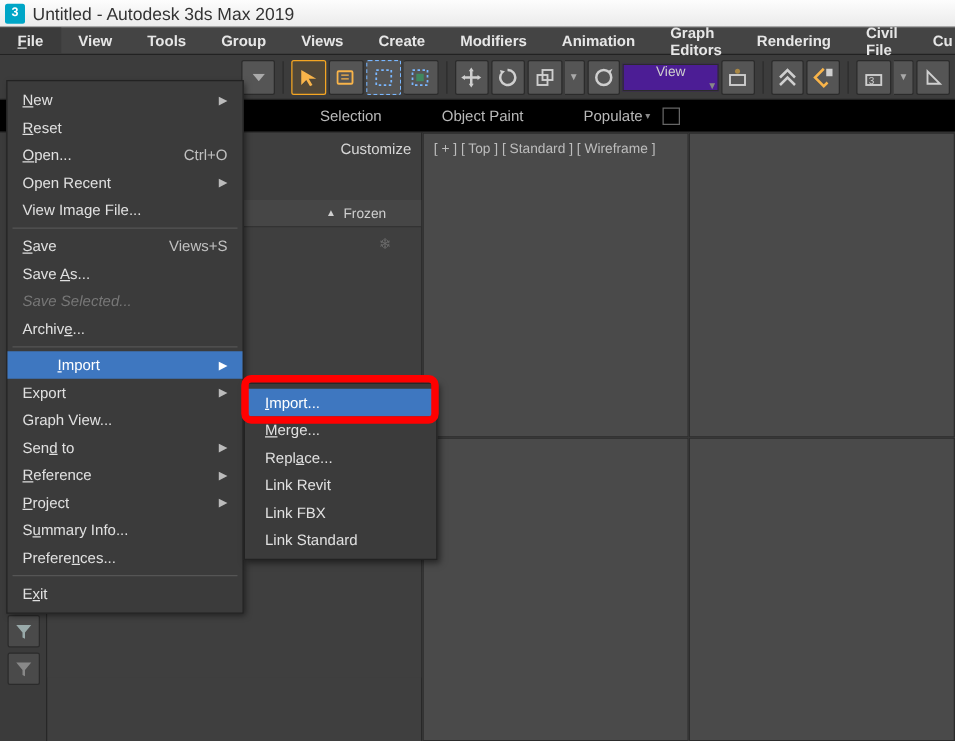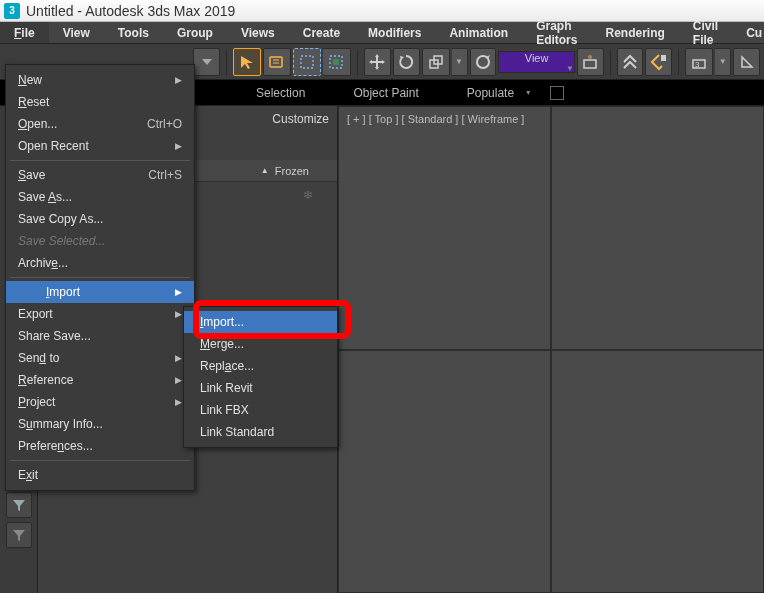--- a/index.html
+++ b/index.html
@@ -23,21 +23,21 @@
   .tool-dd { width: 16px; height: 28px; background: #555; border: 1px solid #2b2b2b; border-left: none; border-radius: 0 2px 2px 0; display: flex; align-items: center; justify-content: center; font-size: 8px; color: #aaa; }
   .divider { width: 1px; height: 26px; background: #2b2b2b; margin: 0 4px; }
   .view-drop { width: 80px; height: 22px; background: #4c1d95; border: 1px solid #2b2b2b; display: flex; align-items: center; padding: 0 0; font-size: 11px; color: #cfcfcf; flex-direction: column; }
   .view-drop-arrow { margin-left: auto; font-size: 8px; color: #888; }
   
   .marquee-sel { border: 1px solid #f5a623; background: rgba(245,166,35,0.12); }
   .marquee-dash { border: 1px dashed #7ab7ff; }
   
   
   .tabrow { height: 26px; background: #000000; display: flex; align-items: center; padding-left: 12px; gap: 48px; color: #b9b9b9; font-size: 12px; border-bottom: 1px solid #222; }
-  .tabrow span.group { display: flex; align-items: center; gap: 12px; }
+  .tabrow span.group { display: flex; align-items: center; gap: 2px; }
   .small-dd { font-size: 8px; color: #888; }
   
   
   .main { display: flex; height: calc(593px - 22px - 22px - 36px - 26px); }
   .left-dock { width: 38px; background: #3b3b3b; border-right: 1px solid #222; display: flex; flex-direction: column; align-items: center; gap: 4px; padding-top: 386px; }
   .dock-btn { width: 26px; height: 26px; background: #4a4a4a; border: 1px solid #2b2b2b; border-radius: 2px; display: flex; align-items: center; justify-content: center; }
   
   .scene-panel { width: 300px; background: #3f3f3f; border-right: 1px solid #222; }
   .panel-header { height: 26px; display: flex; align-items: center; padding: 0 8px; gap: 8px; font-size: 12px; color: #d6d6d6; position: relative; z-index: 1; }
   .panel-row { height: 28px; display: flex; align-items: center; gap: 4px; padding: 0 4px; position: relative; z-index: 1; }
@@ -58,21 +58,21 @@
   .fm-item { height: 22px; display: flex; align-items: center; padding: 0 12px; color: #e0e0e0; font-size: 12px; position: relative; }
   .fm-item.hl { background: #3e77c0; color: #fff; padding-left: 40px; }
   .fm-item.dis { color: #777; font-style: italic; }
   .fm-item .shortcut { margin-left: auto; color: #c0c0c0; font-size: 12px; }
   .fm-item .sub-arrow { margin-left: auto; font-size: 9px; color: #bbb; }
   .fm-item.hl .shortcut, .fm-item.hl .sub-arrow { color: #fff; }
   .fm-sep { height: 1px; background: #555; margin: 3px 4px; }
   .fm-item u { text-decoration: underline; }
   
   
-  .import-sub { position: absolute; left: 183px; top: 306px; width: 155px; background: #3b3b3b; border: 1px solid #222; box-shadow: 2px 2px 5px rgba(0,0,0,0.5); z-index: 110; padding: 4px 0; }
+  .import-sub { position: absolute; left: 195px; top: 306px; width: 155px; background: #3b3b3b; border: 1px solid #222; box-shadow: 2px 2px 5px rgba(0,0,0,0.5); z-index: 110; padding: 4px 0; }
   .import-sub .fm-item { padding: 0 16px; }
   
   
   .red-box { position: absolute; left: 193px; top: 300px; width: 158px; height: 39px; border: 6px solid #ff0000; border-radius: 8px; z-index: 120; pointer-events: none; }
   
   svg { display: block; }
 </style>
 </head>
 <body>
 
@@ -277,48 +277,48 @@
       <span><u>R</u>eset</span>
     </div>
   <div class="fm-item">
       <span><u>O</u>pen...</span>
       <span class="shortcut">Ctrl+O</span>
     </div>
   <div class="fm-item">
       <span>Open Recent</span>
       <span class="sub-arrow">▶</span>
     </div>
+  <div class="fm-item">
+      <span>View Image File...</span>
+    </div>
   <div class="fm-sep"></div>
   <div class="fm-item">
       <span><u>S</u>ave</span>
-      <span class="shortcut">Ctrl+S</span>
+      <span class="shortcut">Views+S</span>
     </div>
   <div class="fm-item">
       <span>Save <u>A</u>s...</span>
-    </div>
-  <div class="fm-item">
-      <span>Save Copy As...</span>
     </div>
   <div class="fm-item dis">
       <span>Save Selected...</span>
     </div>
   <div class="fm-item">
       <span>Archiv<u>e</u>...</span>
     </div>
   <div class="fm-sep"></div>
   <div class="fm-item hl">
       <span><u>I</u>mport</span>
       <span class="sub-arrow">▶</span>
     </div>
   <div class="fm-item">
       <span>Export</span>
       <span class="sub-arrow">▶</span>
     </div>
   <div class="fm-item">
-      <span>Share Save...</span>
+      <span>Graph View...</span>
     </div>
   <div class="fm-item">
       <span>Sen<u>d</u> to</span>
       <span class="sub-arrow">▶</span>
     </div>
   <div class="fm-item">
       <span><u>R</u>eference</span>
       <span class="sub-arrow">▶</span>
     </div>
   <div class="fm-item">

